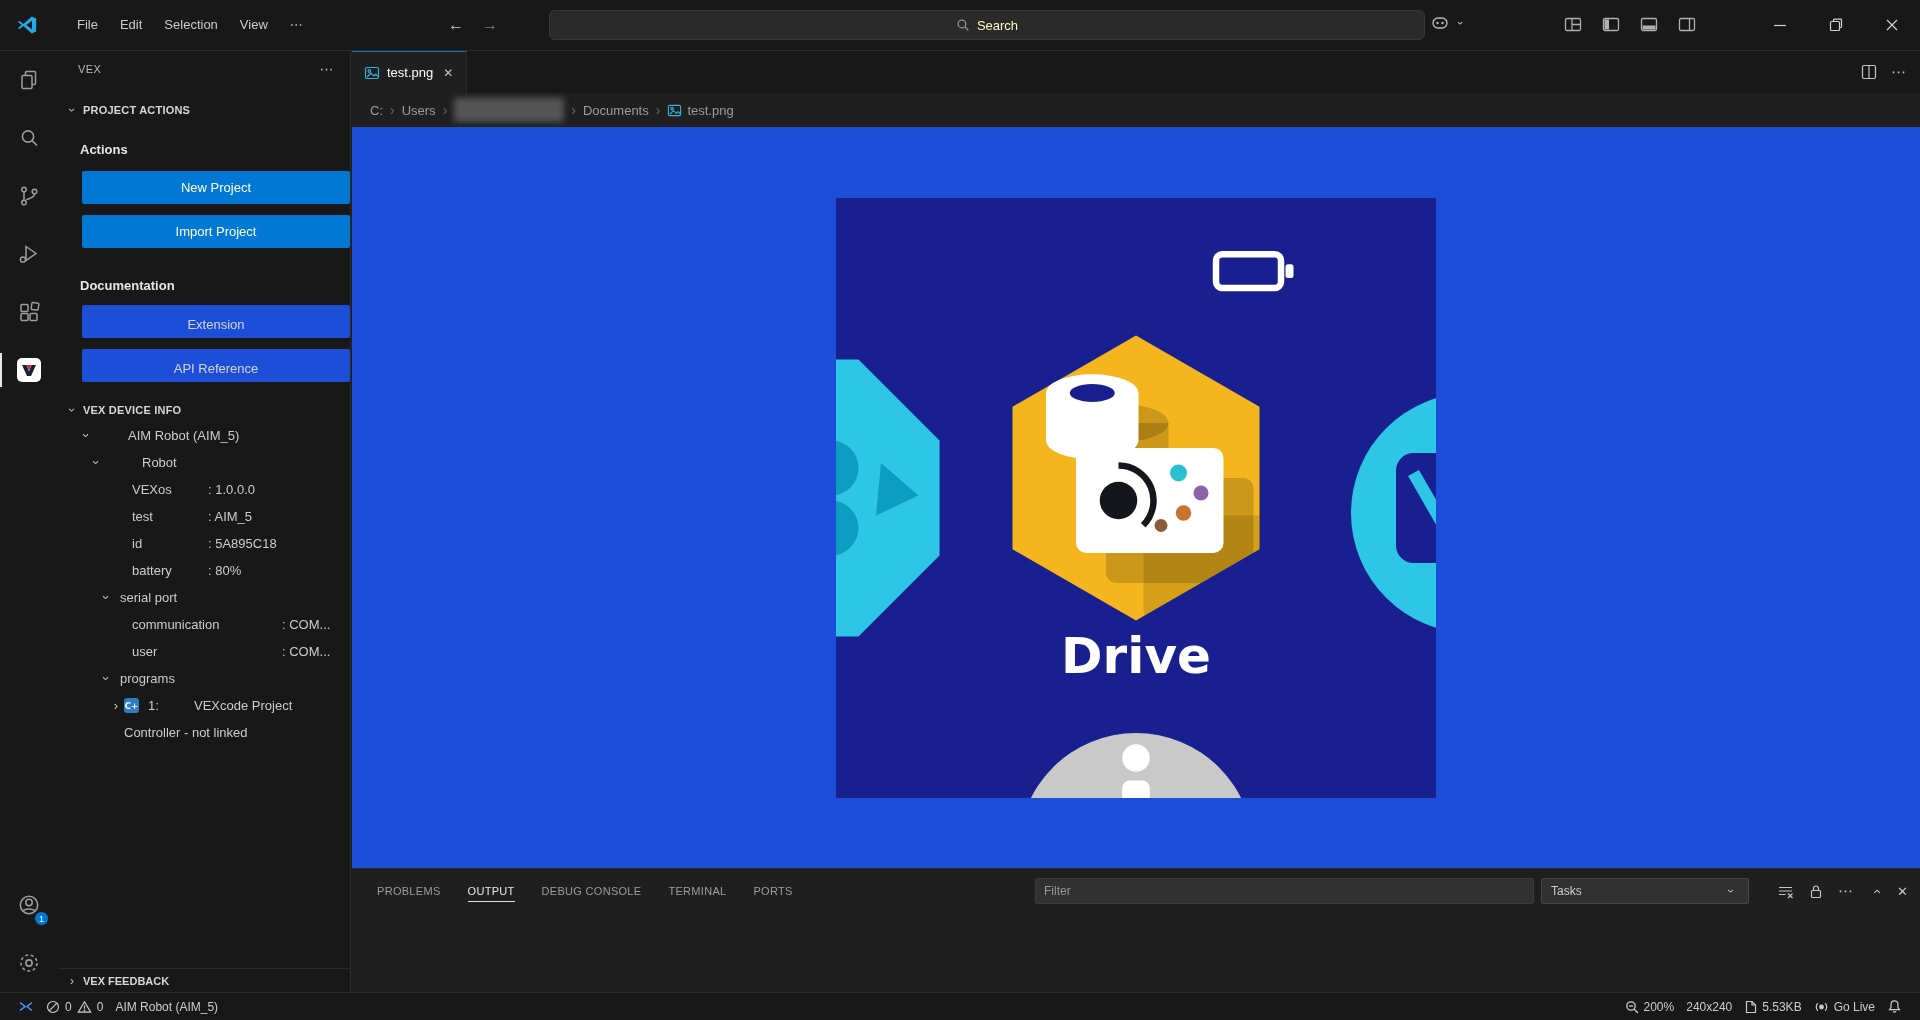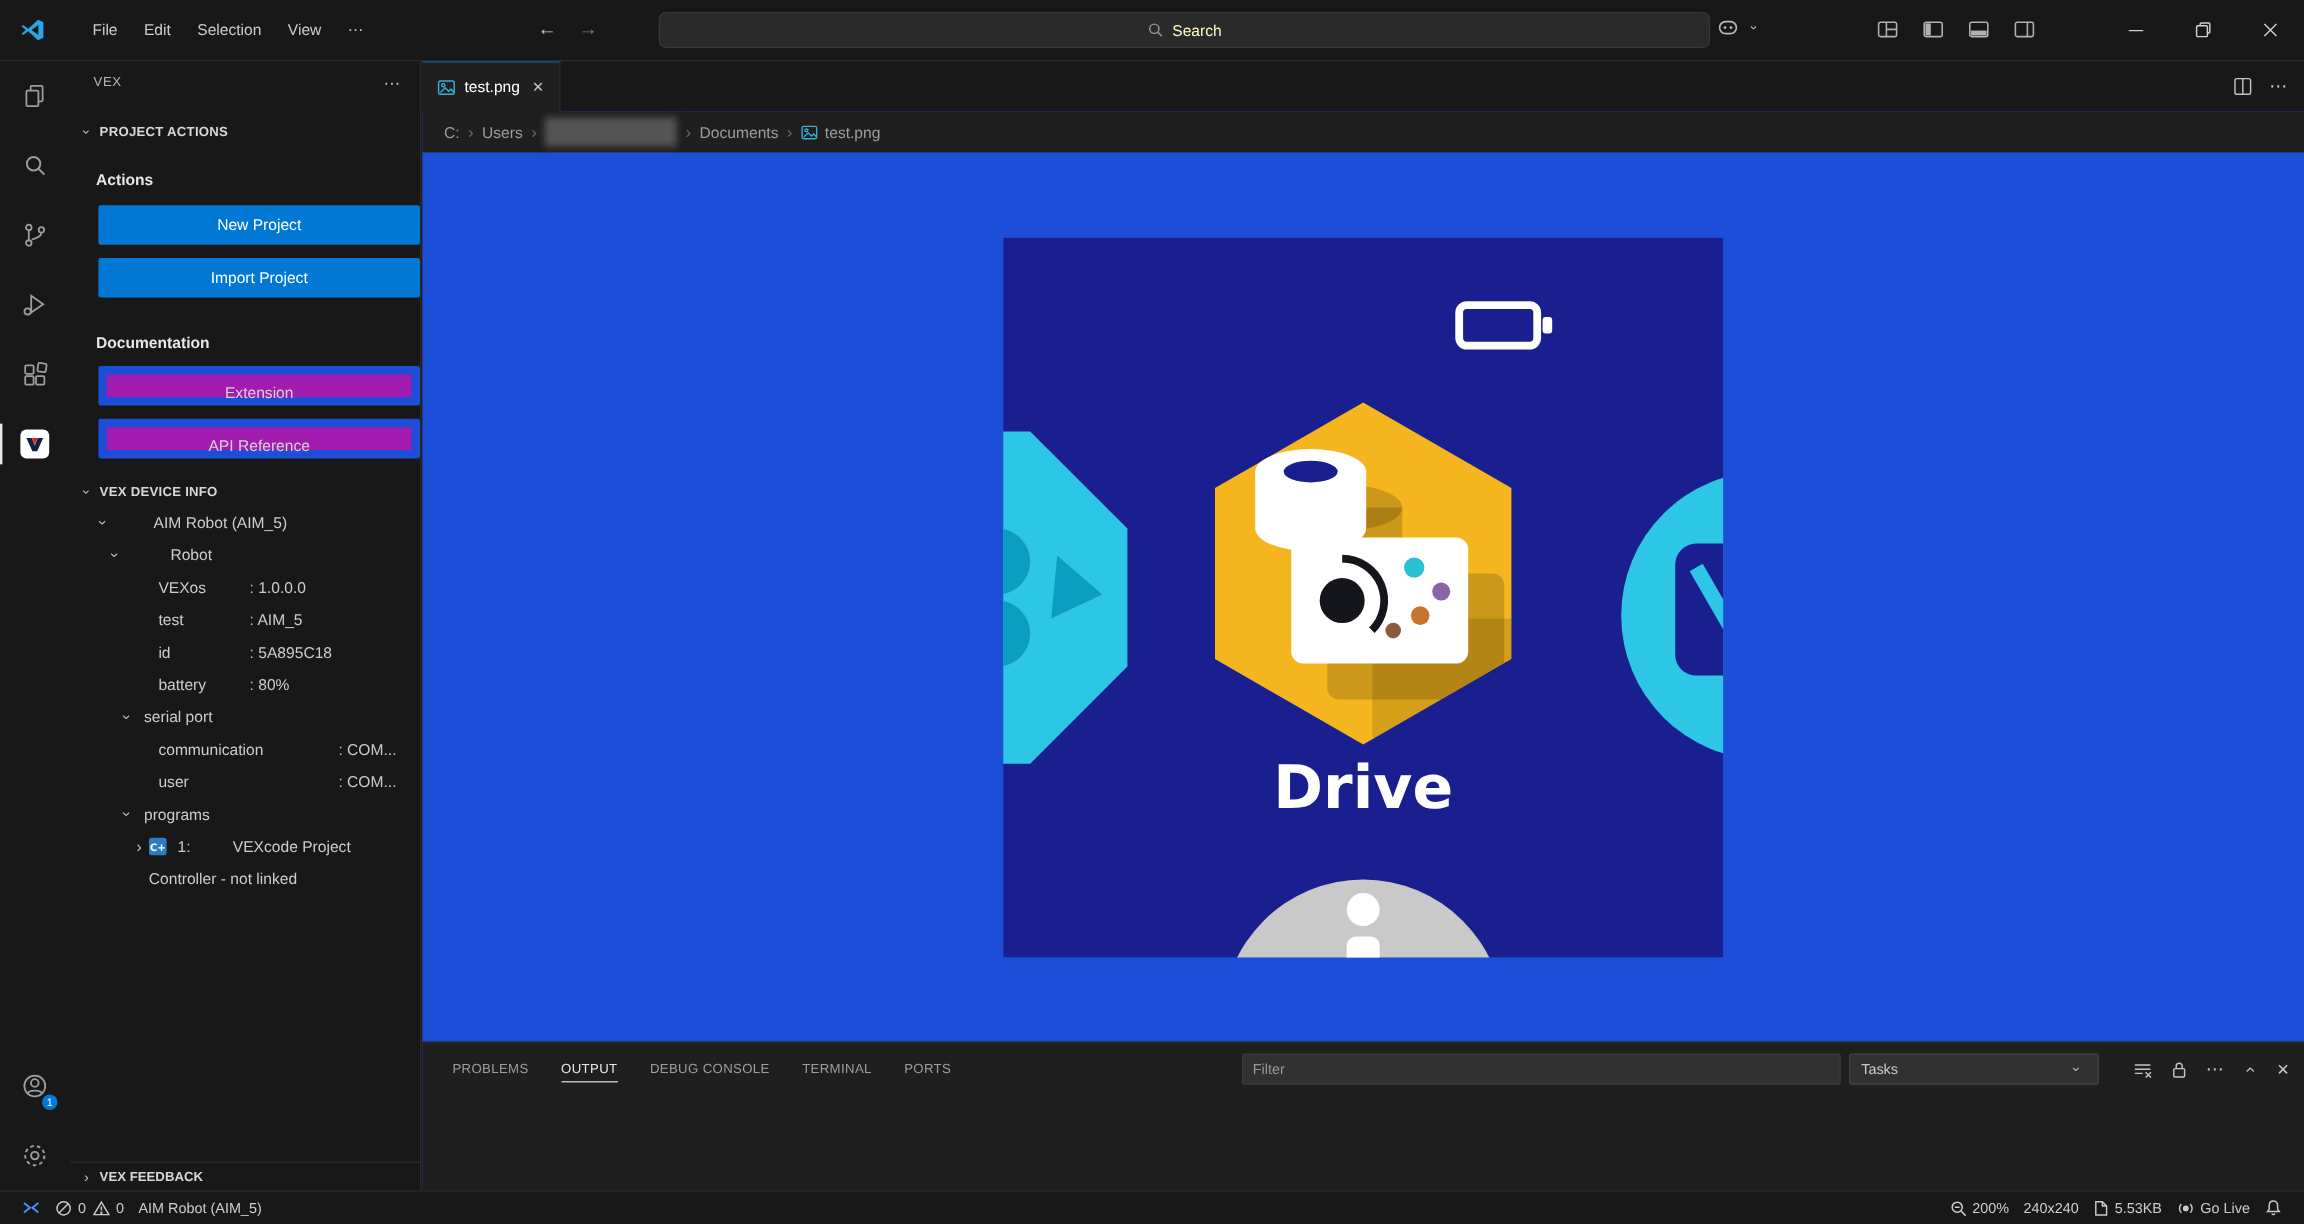--- a/index.html
+++ b/index.html
@@ -29,21 +29,21 @@
 
   
   .sidebar { position:absolute; top:51px; left:58px; width:293px; bottom:28px; background:#181818; border-right:1px solid #2b2b2b; z-index:3; }
   .sb-title { height:35px; display:flex; align-items:center; justify-content:space-between; padding:0 16px 0 20px; font-size:11px; color:#b8b8b8; letter-spacing:0.4px; }
   .sec-header { height:24px; margin-top:12px; display:flex; align-items:center; font-size:11px; font-weight:bold; color:#d7d7d7; letter-spacing:0.2px; }
   .sec-header .tw { width:16px; margin-left:6px; margin-right:3px; text-align:center; font-weight:normal; font-size:12px; }
   .side-heading { margin:20px 0 0 22px; font-size:13px; font-weight:bold; color:#e7e7e7; }
   .side-heading.doc { margin-top:30px; }
   .btn { display:block; margin:14px 1px 0 24px; width:268px; height:33px; border:none; border-radius:2px; font-size:13px; font-family:inherit; text-align:center; line-height:33px; cursor:pointer; }
   .btn.primary { background:#0078d4; color:#ffffff; }
-  .btn.secondary { background:#a21caf; color:#d6d6d6; border:7px solid #1d4ed8; line-height:31px;text-align:center; }
+  .btn.secondary { background:#1d4ed8; color:#d6d6d6; border:4px solid #1d4ed8; line-height:31px;text-align:center; }
   .btn + .btn { margin-top:11px; }
   .dev-header { margin-top:16px; }
 
   .tree { margin-top:0; }
   .trow { position:relative; height:27px; line-height:27px; font-size:13px; color:#cccccc; white-space:nowrap; }
   .trow span { position:absolute; }
   .tw { display:inline-block; width:16px; text-align:center; color:#c5c5c5; }
   .rot { transform:rotate(90deg); }
   .rotu { transform:rotate(-90deg); }
   .prog-icon { position:absolute; left:66px; top:6px; }

